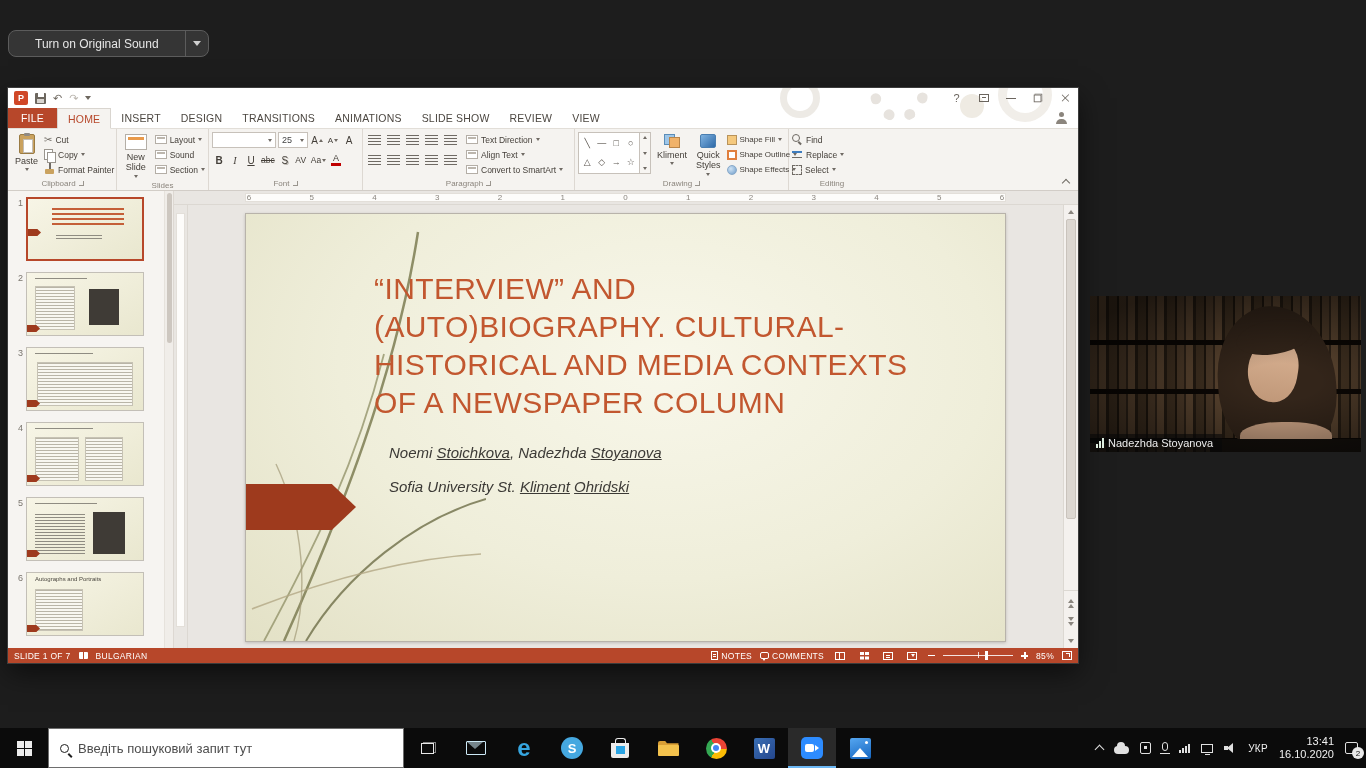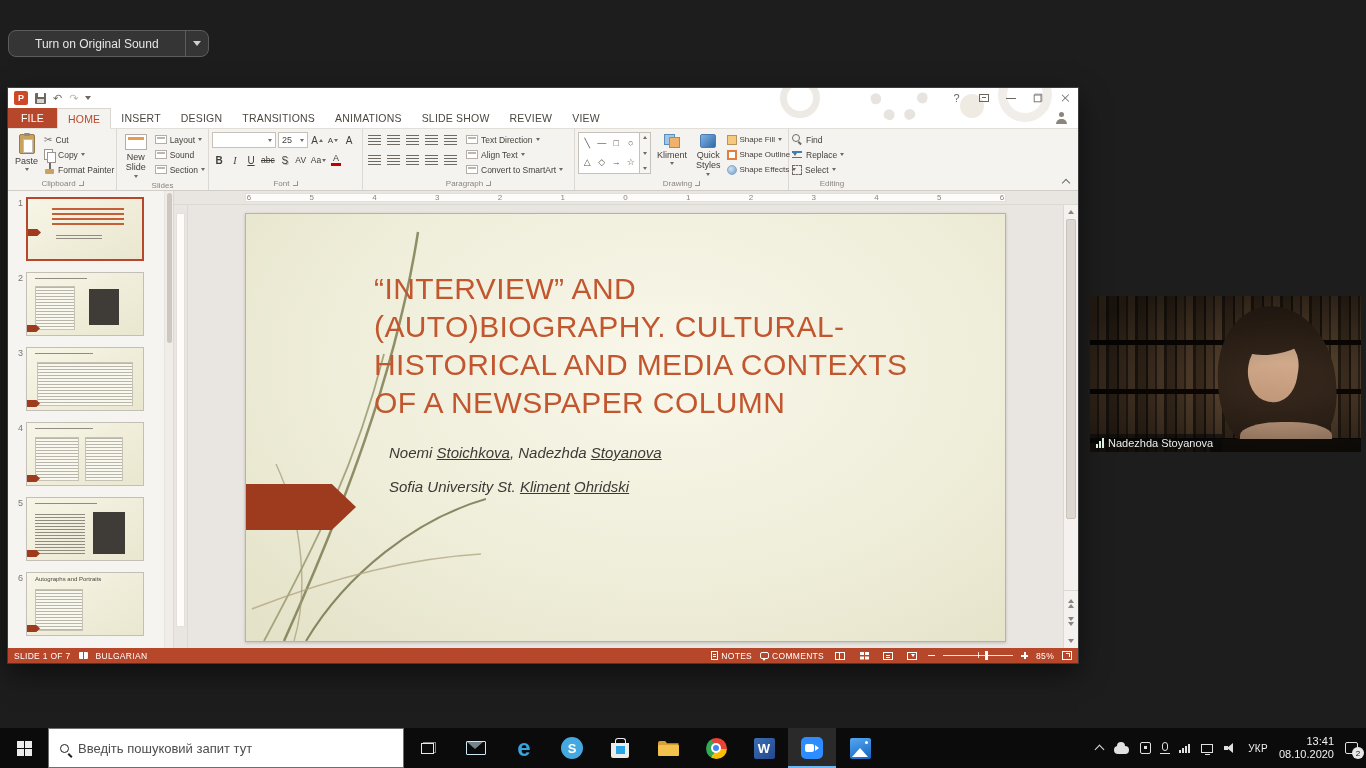--- a/index.html
+++ b/index.html
@@ -824,21 +824,21 @@
         </span>
       <span class="tray-item">
           <span class="i-net"></span>
         </span>
       <span class="tray-item">
           <span class="i-vol"></span>
         </span>
       <span class="tray-lang">УКР</span>
       <span class="tray-clock">
         <div>13:41</div>
-        <div>08.10.2020</div>
+        <div>16.10.2020</div>
       </span>
       <span class="tray-item">
         <span class="i-notif"></span>
         <span class="notif-badge">2</span>
       </span>
     </div>
   </div>
 </div>
 
 </body></html>

